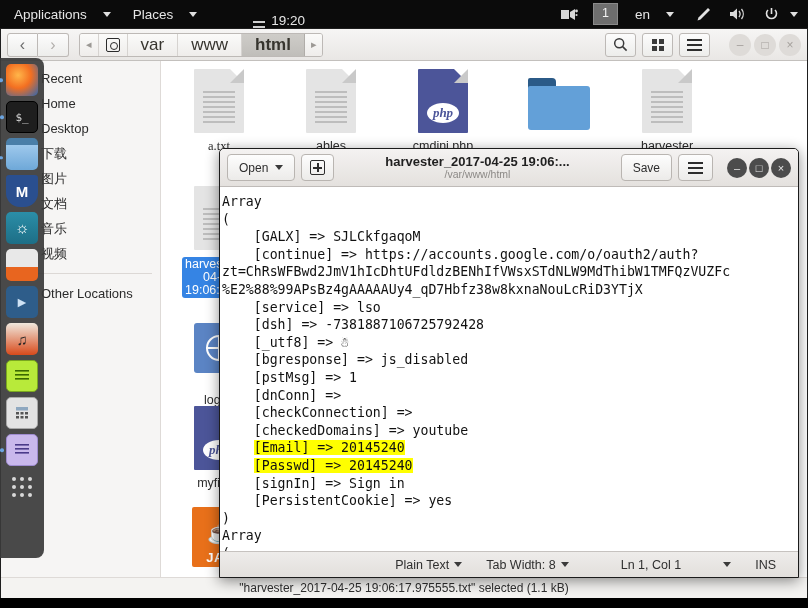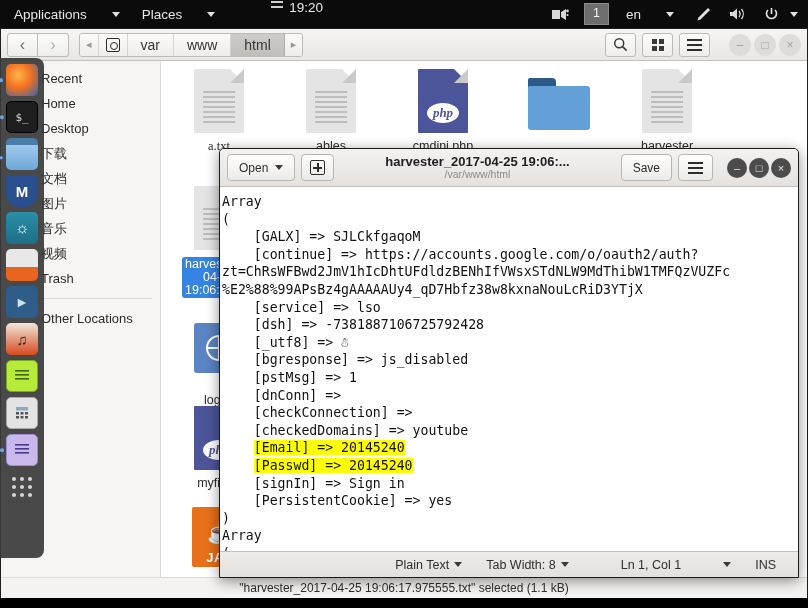--- a/index.html
+++ b/index.html
@@ -11,25 +11,25 @@
     -webkit-font-smoothing: antialiased;
   }
   #screen { position: relative; width: 808px; height: 608px; background: #000; }
 
   
   #top-panel {
     position: absolute; left: 0; top: 0; width: 808px; height: 28px;
     background: #0b0b0b; color: #dcdcdc;
     display: flex; align-items: center; font-size: 13.5px;
   }
-  .tp-item { display: flex; align-items: center; gap: 23px; padding: 0 11px; height: 28px; color: #e6e6e6; white-space: nowrap; }
+  .tp-item { display: flex; align-items: center; gap: 14px; padding: 0 11px; height: 28px; color: #e6e6e6; white-space: nowrap; }
   .tp-item.first { padding-left: 14px; }
   .caret { width: 0; height: 0; border-left: 4.5px solid transparent; border-right: 4.5px solid transparent; border-top: 5px solid #e0e0e0; display:inline-block; margin-left:2px; }
   .tp-spacer { flex: 1; }
-  .tp-clock { display:flex; align-items:flex-start; gap:6px; font-size:13.5px; }
+  .tp-clock { display:flex; align-items:flex-end; gap:6px; font-size:13.5px; }
   .hamburger-mini { display:inline-block; width:12px; height:8px; position:relative; }
   .hamburger-mini::before, .hamburger-mini::after { content:""; position:absolute; left:0; width:12px; height:1.5px; background:#cfcfcf; }
   .hamburger-mini::before { top:1px; } .hamburger-mini::after { top:6px; }
   .tp-right { display:flex; align-items:center; gap:0px; padding-right:10px; }
   .tp-icon { padding: 0 9px; display:flex; align-items:center; height:28px; }
   .ws-badge {
     border: 1px solid #8a8a8a; background:#6e6e6e; color:#f2f2f2;
     font-size: 12.5px; line-height: 1; padding: 3px 8px 4px; margin: 0 6px;
   }
   .texteditor-icon {
@@ -57,23 +57,23 @@
     color: #3b3b3b; cursor: default;
   }
   .navgroup { display:flex; }
   .navgroup .btn { border-radius:0; width: 31px; }
   .navgroup .btn:first-child { border-radius: 3px 0 0 3px; }
   .navgroup .btn:last-child { border-radius: 0 3px 3px 0; border-left: none; }
   .chev { font-size: 16px; color: #6a6a6a; line-height: 1; }
   .chev.dim { color: #b1aeab; }
 
   #breadcrumb { display:flex; align-items:center; margin-left: 4px; border:1px solid #bdb9b6; border-radius:3px; overflow:hidden; height:24px; background:#f0efee;}
-  .crumb { padding: 0 13px; height:24px; display:flex; align-items:center; font-size: 14px; color:#37352f; border-right:1px solid #d6d3d0; background: linear-gradient(#fbfbfa,#eeecea);}
+  .crumb { padding: 0 13px; height:24px; display:flex; align-items:center; font-size: 17px; color:#37352f; border-right:1px solid #d6d3d0; background: linear-gradient(#fbfbfa,#eeecea);}
   .crumb.small { padding: 0 6px; color:#9b9894; font-size:11px; }
-  .crumb.active { background: linear-gradient(#cfcdc9,#bfbdb9); font-weight: normal; border-right:1px solid #b0ada9;}
+  .crumb.active { background: linear-gradient(#cfcdc9,#bfbdb9); font-weight: bold; border-right:1px solid #b0ada9;}
   .crumb.icon-crumb { padding: 0 7px; }
   .crumb:last-child { border-right:none; }
   .disc-icon { width: 14px; height: 14px; border: 1.6px solid #2b2b2b; border-radius: 2px; position:relative; }
   .disc-icon::after { content:""; position:absolute; left:3px; top:3px; width:6px; height:6px; border-radius:50%; border:1.4px solid #2b2b2b;}
 
   .fm-spacer { flex: 1; }
   .tbtn { width: 31px; }
   .winbtn { width: 22px; height:22px; border-radius: 50%; background: #dedbd8; border:none; display:flex; align-items:center; justify-content:center; color:#a6a29e; font-size:12px; margin-left: 3px;}
 
   
@@ -303,33 +303,30 @@
         <div class="side-item">
             <span>Home</span>
           </div>
         <div class="side-item">
             <span>Desktop</span>
           </div>
         <div class="side-item">
             <span>下载</span>
           </div>
         <div class="side-item">
+            <span>图片</span>
+          </div>
+        <div class="side-item">
             <span>文档</span>
           </div>
         <div class="side-item">
-            <span>图片</span>
-          </div>
-        <div class="side-item">
             <span>音乐</span>
           </div>
         <div class="side-item">
             <span>视频</span>
-          </div>
-        <div class="side-item">
-            <span>Trash</span>
           </div>
         <div class="side-sep"></div>
         <div class="side-item">
             <span>Other Locations</span>
           </div>
       </div>
 
       <div id="fm-files">
 
         <div class="file-cell" style="left:10px; top:8px;font-family:Liberation Serif, serif;">

